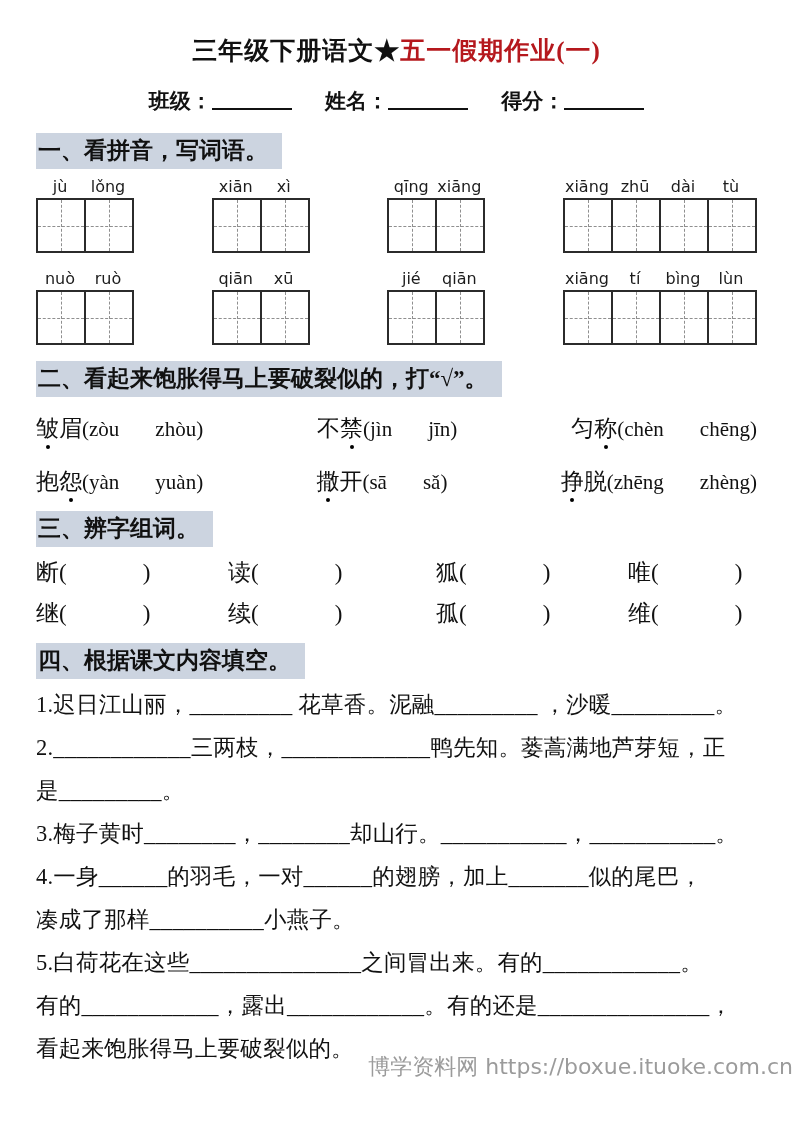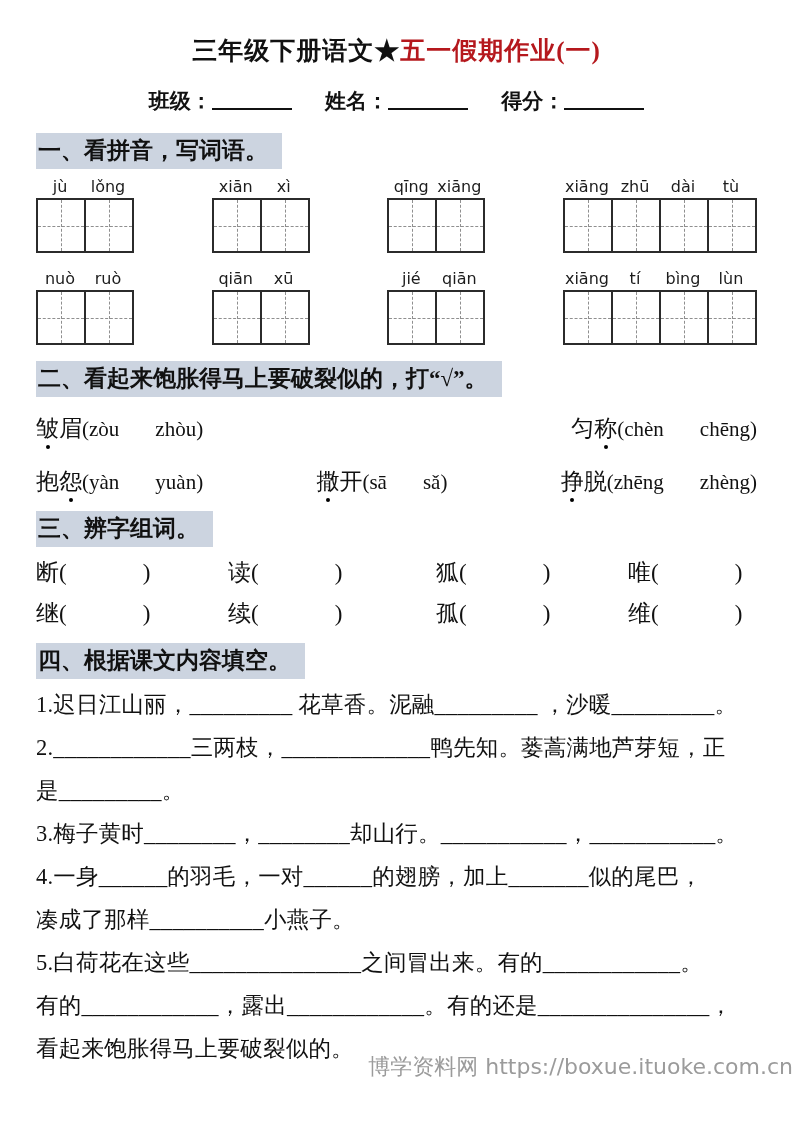--- a/index.html
+++ b/index.html
@@ -192,20 +192,21 @@
             <div class="cell"></div>
           </div>
         </div>
       </div>
   </div>
 
   <div class="s2-block">
     <h2 class="sec-heading"><span class="hl">二、看起来饱胀得马上要破裂似的，打“√”。</span></h2>
     <div class="s2-row" id="s2r0">
         <span class="s2-item"><span class="s2-word"><span class="dotted">皱</span><span>眉</span></span><span class="s2-opts">(zòu<span class="opt-gap"></span>zhòu)</span></span>
+        <span class="s2-item"><span class="s2-word"><span>不</span><span class="dotted">禁</span></span><span class="s2-opts">(jìn<span class="opt-gap"></span>jīn)</span></span>
         <span class="s2-item"><span class="s2-word"><span>匀</span><span class="dotted">称</span></span><span class="s2-opts">(chèn<span class="opt-gap"></span>chēng)</span></span>
       </div>
     <div class="s2-row" id="s2r1">
         <span class="s2-item"><span class="s2-word"><span>抱</span><span class="dotted">怨</span></span><span class="s2-opts">(yàn<span class="opt-gap"></span>yuàn)</span></span>
         <span class="s2-item"><span class="s2-word"><span class="dotted">撒</span><span>开</span></span><span class="s2-opts">(sā<span class="opt-gap"></span>sǎ)</span></span>
         <span class="s2-item"><span class="s2-word"><span class="dotted">挣</span><span>脱</span></span><span class="s2-opts">(zhēng<span class="opt-gap"></span>zhèng)</span></span>
       </div>
   </div>
 
   <div class="s3-block">

